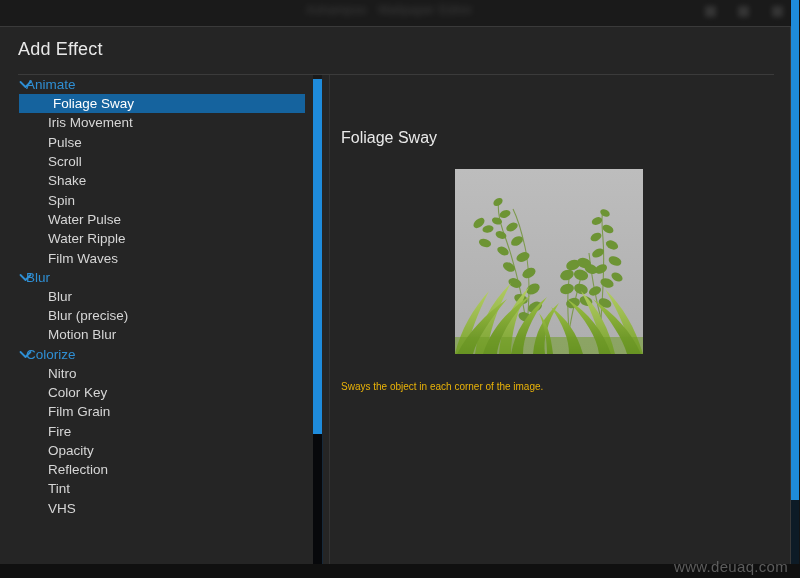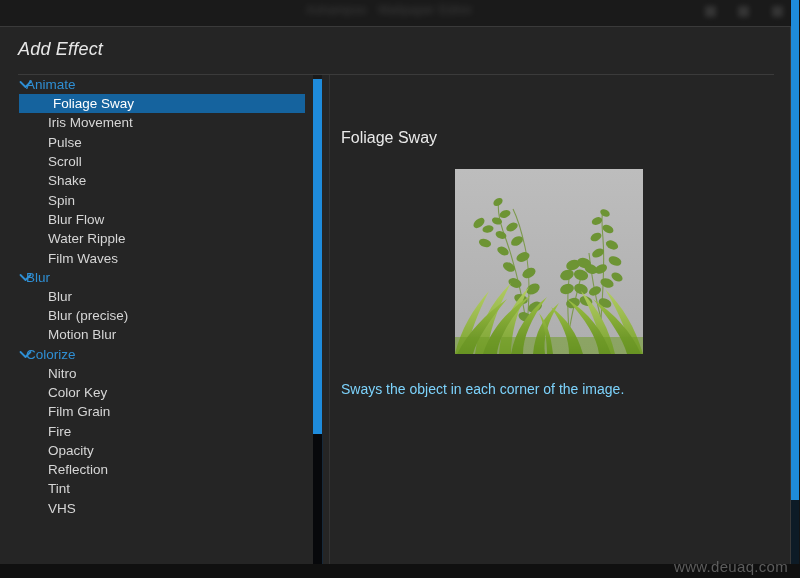--- a/index.html
+++ b/index.html
@@ -82,21 +82,21 @@
     left: 0; top: 26px;
     width: 790px; height: 552px;
     background: #252525;
     border-top: 1px solid #3a3a3a;
     border-right: 1px solid #3a3a3a;
   }
 
   .dialog-header {
     position: absolute;
     left: 0; top: 0;
-    width: 714px; height: 47px; font-style: italic;
+    width: 714px; height: 47px;
   }
   .dialog-title {
     position: absolute;
     left: 18px; top: 12px;
     font-size: 18px;
     color: #e8e8e8;
     letter-spacing: .2px;
   }
   .header-rule {
     position: absolute;
@@ -205,22 +205,22 @@
     position: absolute;
     left: 125px; top: 94px;
     width: 188px; height: 185px;
     background: #b3b3b3;
     overflow: hidden;
   }
   .preview-frame svg { display: block; }
   .detail-desc {
     position: absolute;
     left: 11px; top: 306px;
-    font-size: 14px;
-    color: #7dd3fc;
+    font-size: 10px;
+    color: #eab308;
   }
 
   
   .watermark {
     position: absolute;
     right: 12px; bottom: 3px;
     font-size: 15px;
     color: #6a6a6a;
     letter-spacing: .3px;
     opacity: .85;
@@ -281,21 +281,21 @@
             <div class="tree-item">
               <span>Scroll</span>
             </div>
             <div class="tree-item">
               <span>Shake</span>
             </div>
             <div class="tree-item">
               <span>Spin</span>
             </div>
             <div class="tree-item">
-              <span>Blur Flow</span>
+              <span>Water Pulse</span>
             </div>
             <div class="tree-item">
               <span>Water Ripple</span>
             </div>
             <div class="tree-item">
               <span>Film Waves</span>
             </div>
             <div class="tree-group-header">
               <span class="chevron">
                 <svg viewBox="0 0 13 11" width="13" height="11">

